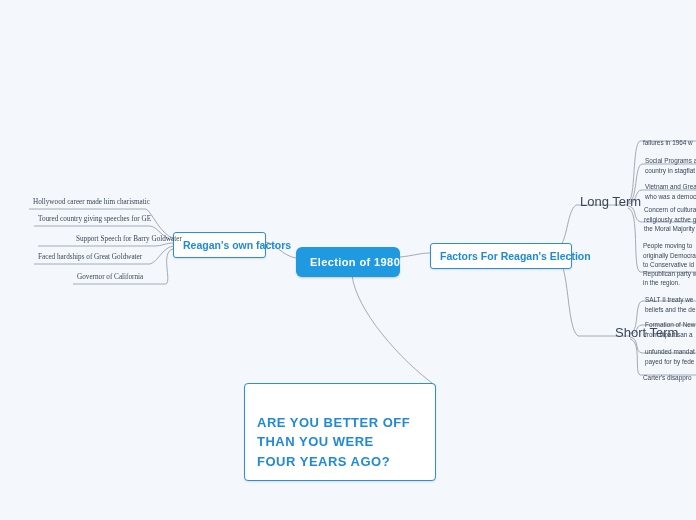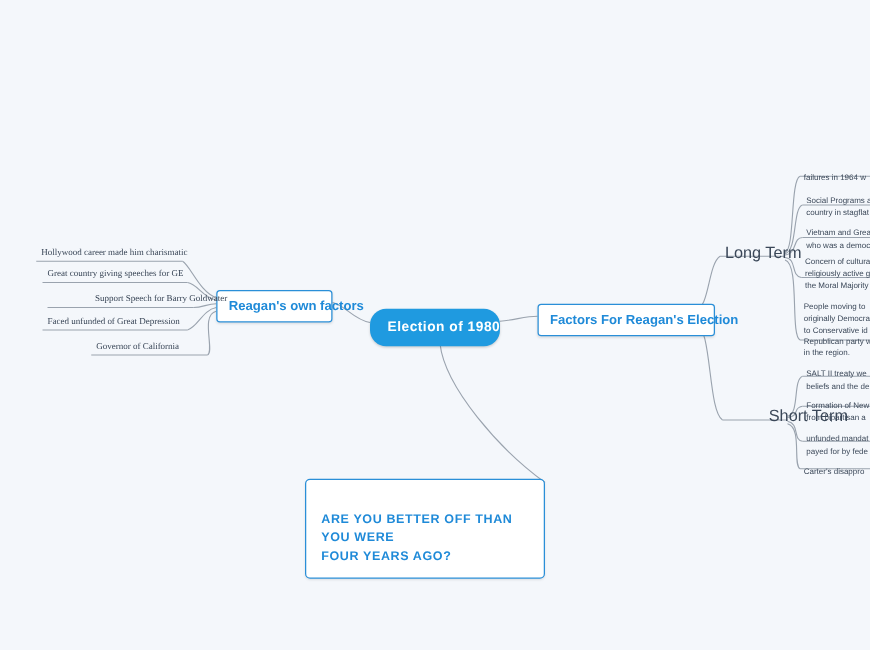--- a/index.html
+++ b/index.html
@@ -27,21 +27,21 @@
     white-space: nowrap;
   }
 
   
   .central {
     background: #1f9ae0;
     color: #ffffff;
     font-weight: bold;
     font-size: 11px;
     letter-spacing: .4px;
-    border-radius: 13px;
+    border-radius: 6px;
     padding: 9px 14px;
     text-align: center;
     box-shadow: 0 1px 2px rgba(0,0,0,.18);
   }
 
   
   .primary {
     background: #ffffff;
     color: #1f8ad8;
     font-weight: bold;
@@ -81,21 +81,21 @@
   }
 
   
   .callout {
     background: #ffffff;
     border: 1.6px solid #2a8fd8;
     border-radius: 4px;
     padding: 9px 12px;
     color: #1f8ad8;
     font-weight: bold;
-    font-size: 10px;
+    font-size: 13px;
     line-height: 1.5;
     letter-spacing: .5px;
     white-space: pre-line;
     box-shadow: 0 1px 2px rgba(0,0,0,.10);
   }
 </style>
 </head>
 <body>
 
 <div id="canvas">
@@ -155,27 +155,27 @@
   </div>
 
   <div class="node primary" style="left:173px; top:232px; width:93px;">
     <span>Reagan's own factors</span>
   </div>
 
   <div class="node leaf" style="left:29px; top:198px; width:117px;">
     <span>Hollywood career made him charismatic</span>
   </div>
   <div class="node leaf" style="left:34px; top:215px; width:116px;">
-    <span>Great country giving speeches for GE</span>
+    <span>Toured country giving speeches for GE</span>
   </div>
   <div class="node leaf" style="left:38px; top:235px; width:117px;margin-left:34px;">
     <span>Support Speech for Barry Goldwater</span>
   </div>
   <div class="node leaf" style="left:34px; top:253px; width:116px;">
-    <span>Faced unfunded of Great Depression</span>
+    <span>Faced hardships of Great Goldwater</span>
   </div>
   <div class="node leaf" style="left:73px; top:273px; width:93px;">
     <span>Governor of California</span>
   </div>
 
   <div class="node primary" style="left:430px; top:243px; width:142px;">
     <span>Factors For Reagan's Election</span>
   </div>
 
   <div class="node grouplabel" style="left:576px; top:194px; width:52px;">

